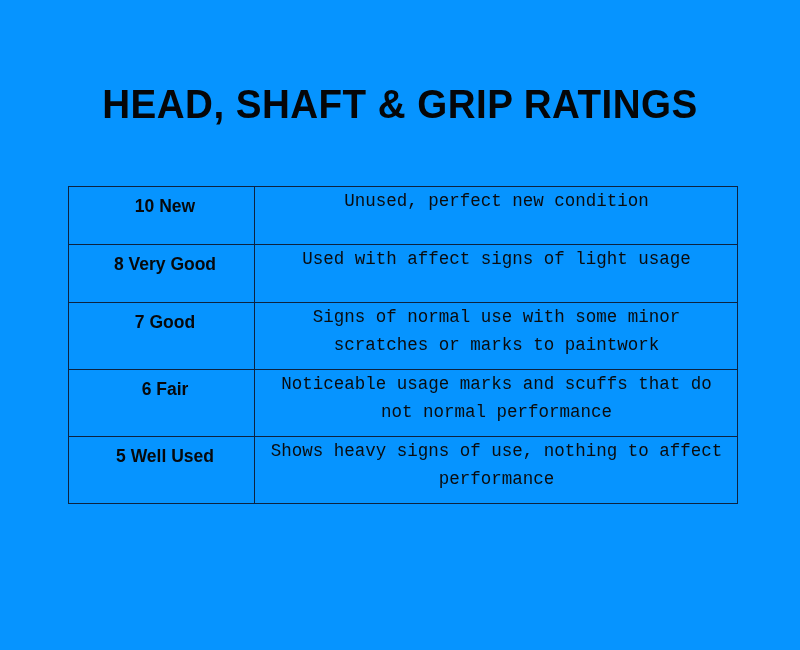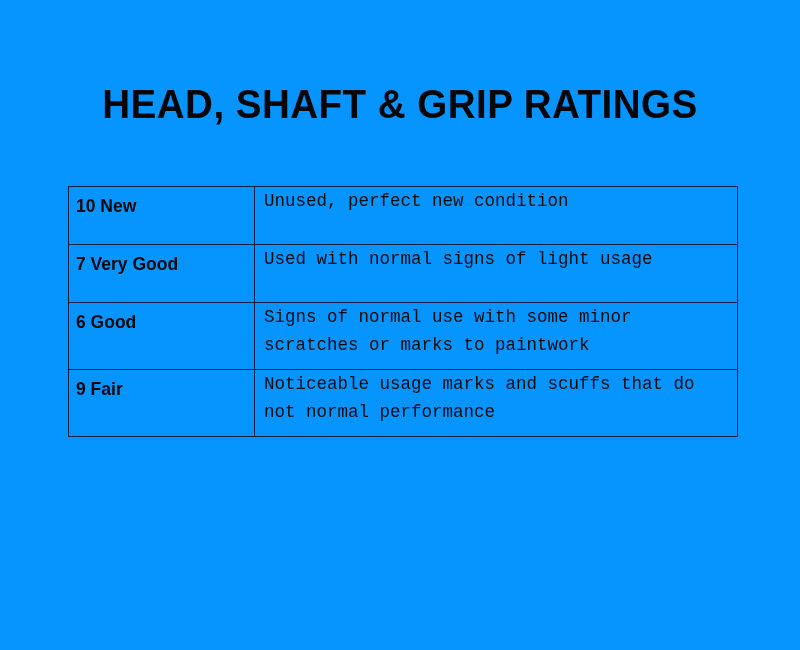--- a/index.html
+++ b/index.html
@@ -41,20 +41,21 @@
     white-space: nowrap;
   }
 
   #ratings-table {
     position: absolute;
     left: 68px;
     top: 173px;
     width: 667px;
     border-collapse: collapse;
     table-layout: fixed;
+    text-align: center;
   }
 
   #ratings-table td {
     border: 1px solid #0c2340;
     padding: 0;
     vertical-align: top;
   }
 
   .rating-label-cell {
     width: 185px;
@@ -103,42 +104,50 @@
           <span class="rating-label">10 New</span>
         </td>
         <td class="rating-desc-cell">
           <span class="rating-desc">Unused, perfect new condition</span>
         </td>
       </tr>
 
 
       <tr class="row-h-tall">
         <td class="rating-label-cell">
-          <span class="rating-label">7 Very Good</span>
+          <span class="rating-label">8 Very Good</span>
         </td>
         <td class="rating-desc-cell">
-          <span class="rating-desc">Used with normal signs of light usage</span>
+          <span class="rating-desc">Used with affect signs of light usage</span>
         </td>
       </tr>
 
       <tr class="row-h-two">
         <td class="rating-label-cell">
-          <span class="rating-label">6 Good</span>
+          <span class="rating-label">7 Good</span>
         </td>
         <td class="rating-desc-cell">
           <span class="rating-desc">Signs of normal use with some minor scratches or marks to paintwork</span>
         </td>
       </tr>
 
       <tr class="row-h-two">
         <td class="rating-label-cell">
-          <span class="rating-label">9 Fair</span>
+          <span class="rating-label">6 Fair</span>
         </td>
         <td class="rating-desc-cell">
           <span class="rating-desc">Noticeable usage marks and scuffs that do not normal performance</span>
         </td>
       </tr>
 
+      <tr class="row-h-two">
+        <td class="rating-label-cell">
+          <span class="rating-label">5 Well Used</span>
+        </td>
+        <td class="rating-desc-cell">
+          <span class="rating-desc">Shows heavy signs of use, nothing to affect performance</span>
+        </td>
+      </tr>
 
     </tbody>
   </table>
 
 </div>
 
 </body></html>

